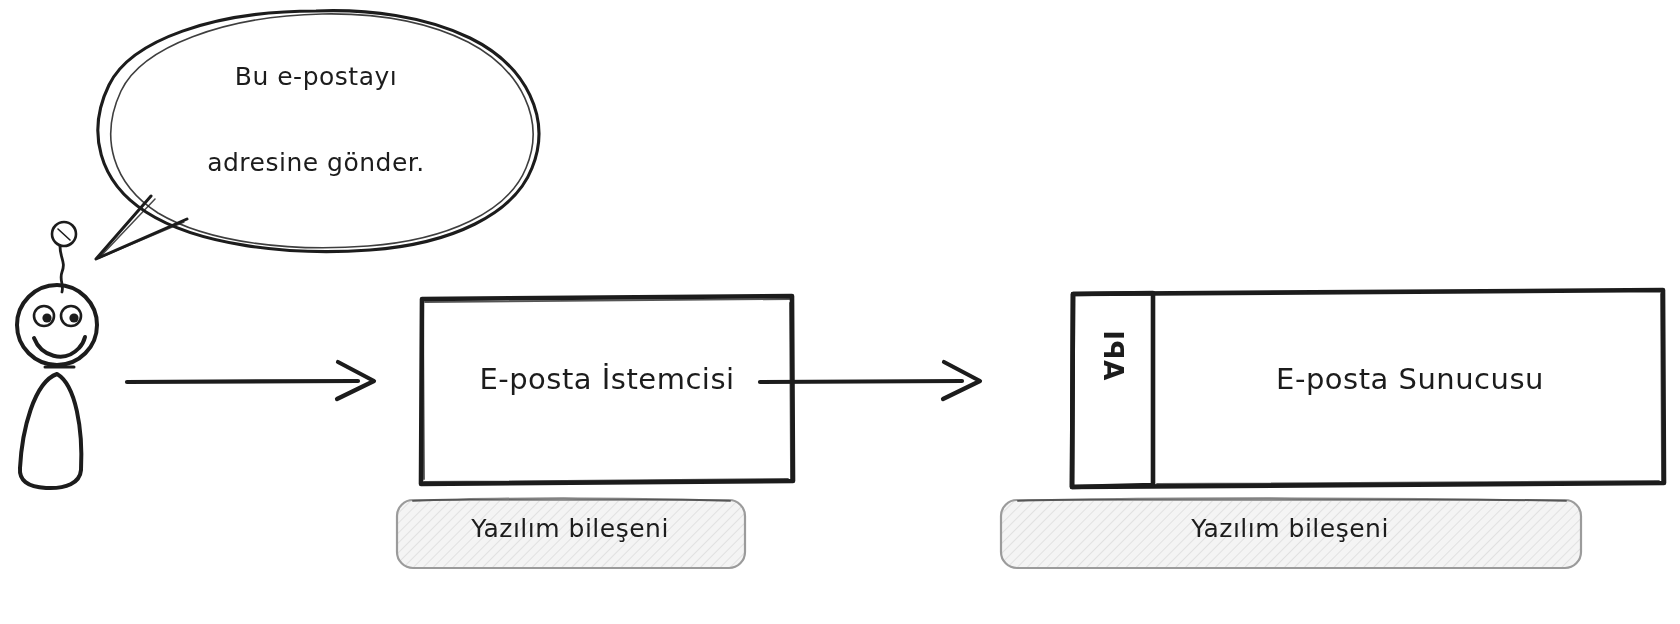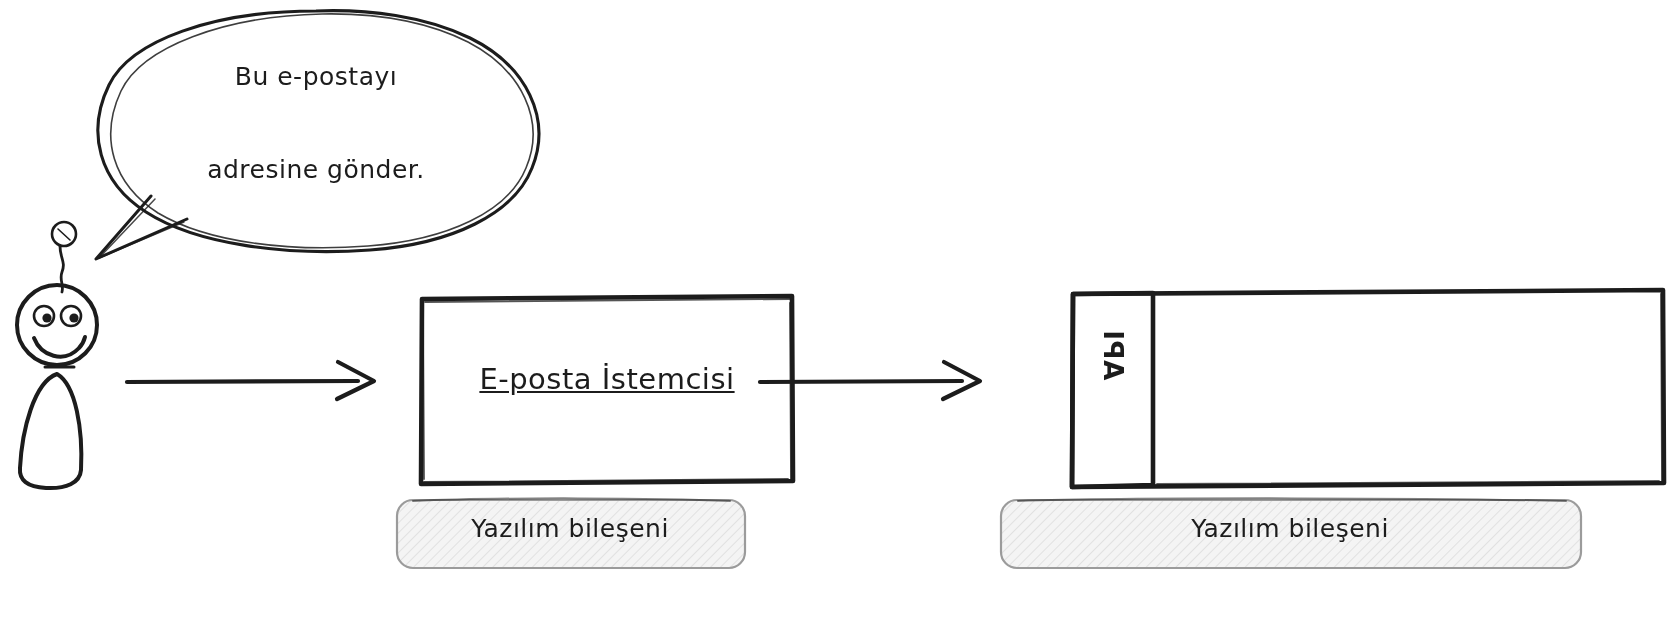--- a/index.html
+++ b/index.html
@@ -46,29 +46,28 @@
     letter-spacing: 0.5px;
   }
   #bubble-line-1, #bubble-line-2, #bubble-line-3 {
     font-size: 25px;
     text-align: center;
     width: 440px;
     left: 96px;
   }
   #bubble-line-1 { top: 62px; }
   #bubble-line-2 { top: 105px; }
-  #bubble-line-3 { top: 155px; }
+  #bubble-line-3 { top: 148px; }
 
   #client-label {
     left: 421px;
     top: 362px;
     width: 372px;
     text-align: center;
     font-size: 29px;
-    text-decoration: underline;
   }
   #server-label {
     left: 1160px;
     top: 362px;
     width: 500px;
     text-align: center;
     font-size: 29px;
   }
   #api-label {
     left: 1072px;
@@ -188,18 +187,19 @@
     </g>
   </svg>
 
   <div class="txt" id="bubble-line-1">Bu e-postayı</div>
   <div class="txt" id="bubble-line-3">adresine gönder.</div>
 
   <div class="txt" id="client-label">E-posta İstemcisi</div>
 
   <div class="txt" id="api-label">API</div>
 
+  <div class="txt" id="server-label">E-posta Sunucusu</div>
 
   <div class="txt" id="caption-left">Yazılım bileşeni</div>
 
   <div class="txt" id="caption-right">Yazılım bileşeni</div>
 
 </div>
 
 </body></html>

